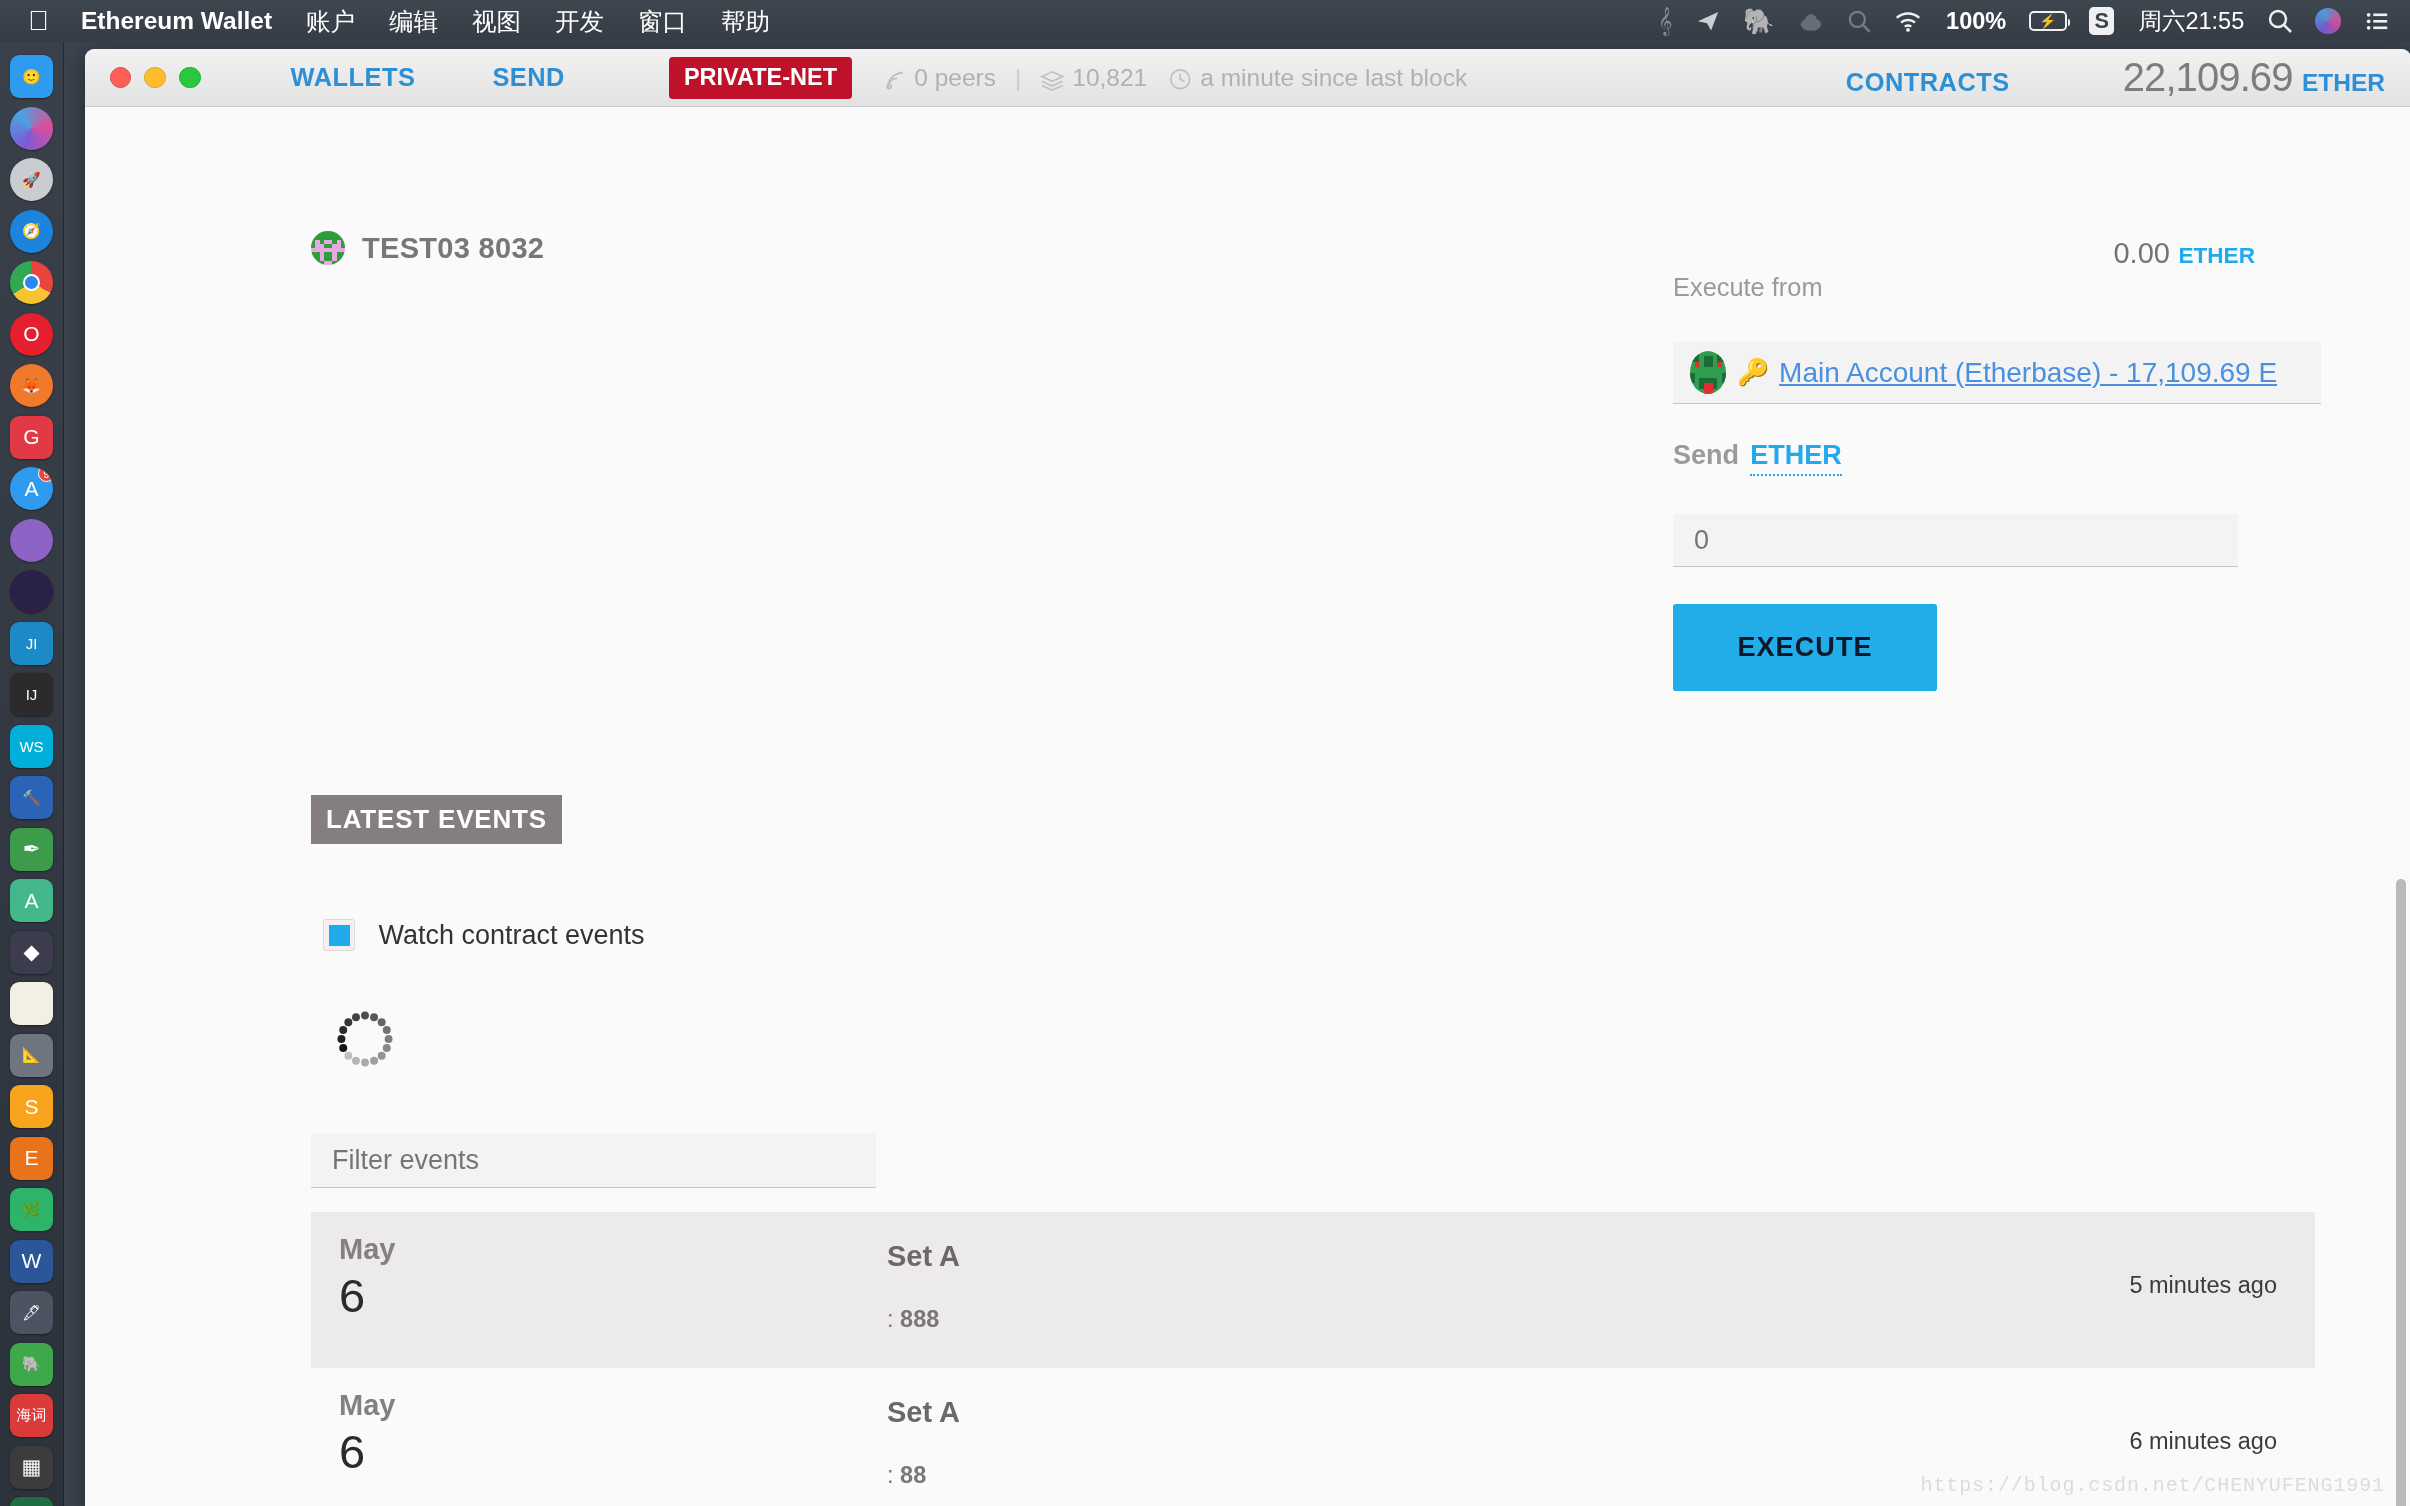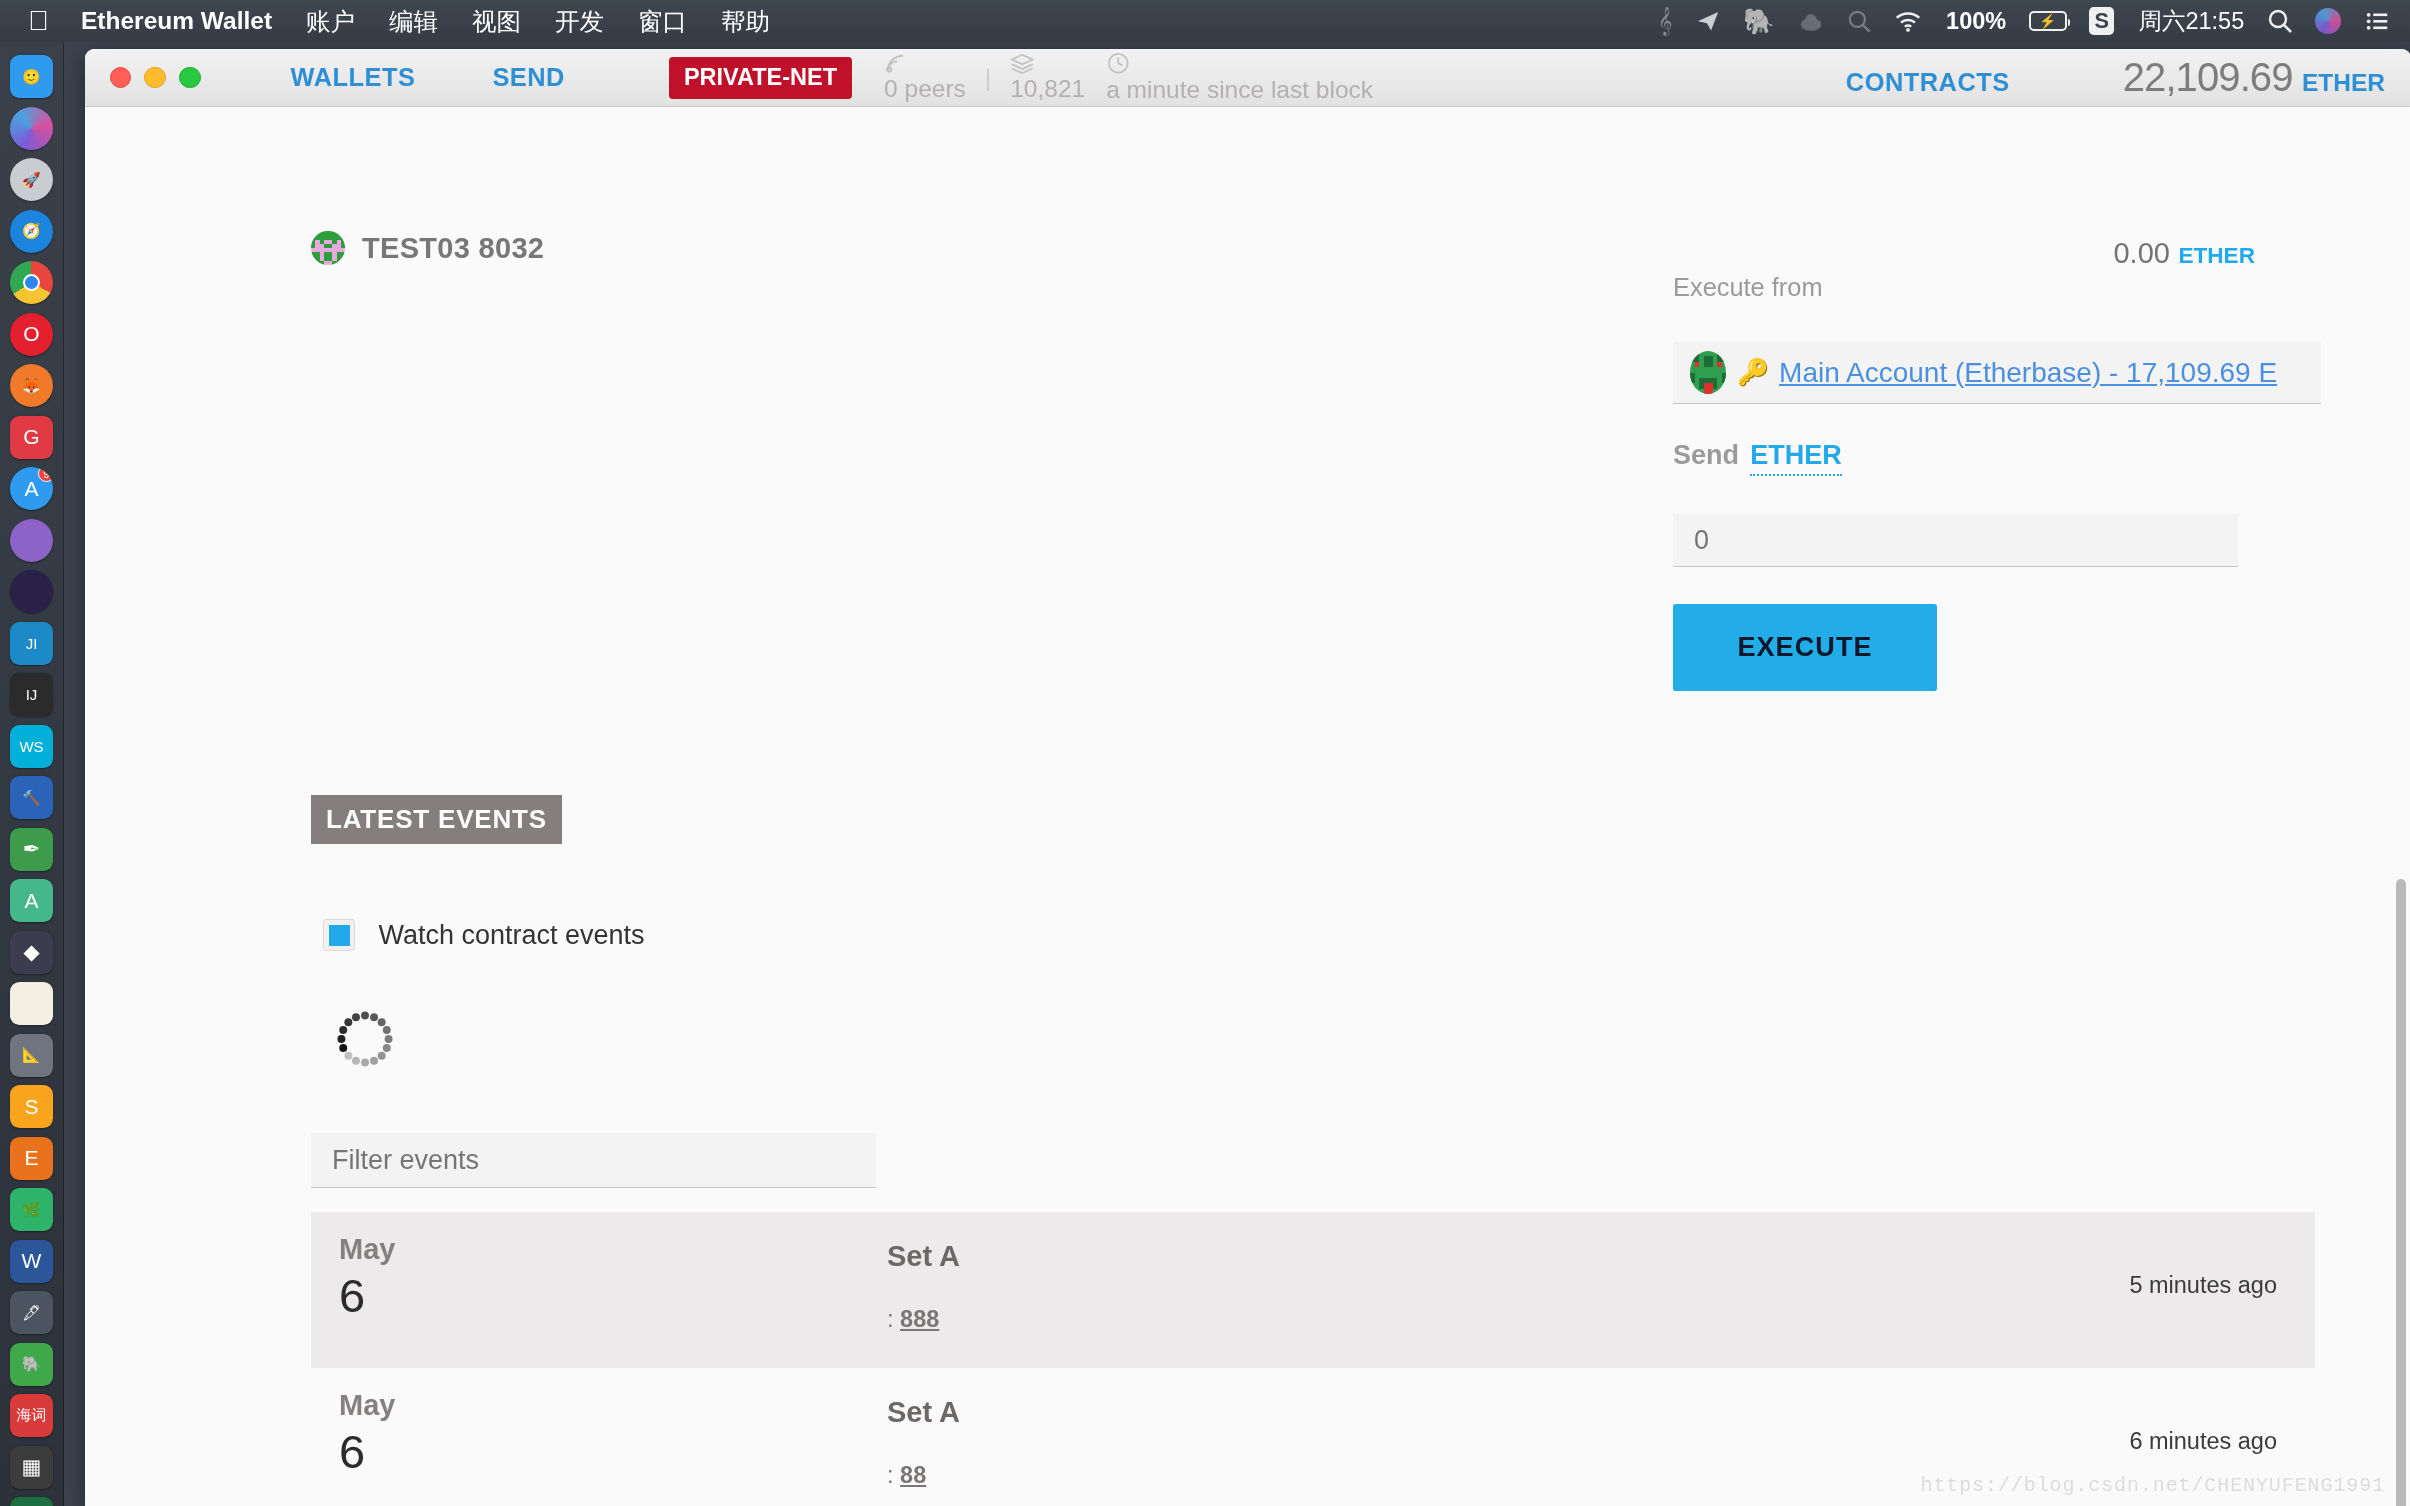--- a/index.html
+++ b/index.html
@@ -84,21 +84,21 @@
     margin-left:77px; white-space:nowrap;
   }
   .net-badge{
     margin-left:104px; background:#c0112b; color:#fff; font-size:23.5px;
     font-weight:bold; padding:7.5px 15px; border-radius:3.8px; white-space:nowrap;
   }
   .status{
     margin-left:32px; display:flex; align-items:center; color:#b4b0b0;
     font-size:24.5px; white-space:nowrap;
   }
-  .status .seg{display:flex;align-items:flex-start;flex-direction:column;}
+  .status .seg{display:flex;align-items:flex-end;}
   .status .divider{margin:0 19px;color:#cfcbcb;}
   .status .gap{width:21px;}
   .status svg{margin-right:7.5px;}
   .right-side{position:absolute;right:26px;display:flex;align-items:baseline;}
   .contracts-link{color:#2f8fd4;font-size:25.4px;font-weight:bold;letter-spacing:0.5px;margin-right:113px;}
   .bal-num{color:#7d7d7d;font-size:40px;font-weight:300;letter-spacing:-0.9px;}
   .bal-unit{color:#2f8fd4;font-size:24.5px;font-weight:bold;margin-left:9.4px;}
 
   
   #content{position:absolute;top:58px;left:0;width:2326px;height:1399px;background:#fafafa;overflow:hidden;}
@@ -166,21 +166,21 @@
   }
 
   .events{position:absolute;left:226px;top:1105px;width:2004px;}
   .ev-row{height:156px;position:relative;}
   .ev-row.alt{background:#eceaea;}
   .ev-date{position:absolute;left:28px;top:22.6px;width:141px;}
   .ev-mon{color:#858080;font-size:29px;font-weight:bold;line-height:1;}
   .ev-day{color:#2b2b2b;font-size:47px;font-weight:300;line-height:1.35;}
   .ev-name{position:absolute;left:576px;top:28px;color:#6d6868;font-size:29px;font-weight:bold;}
   .ev-args{position:absolute;left:576px;top:94px;color:#7b7676;font-size:23.5px;}
-  .ev-args b{font-weight:bold;text-decoration:underline;}
+  .ev-args b{font-weight:bold;}
   .ev-time{position:absolute;right:38px;top:60px;color:#3b3b3b;font-size:23.5px;font-weight:300;}
 
   .watermark{
     position:absolute;right:26px;bottom:9.4px;color:#dcdcdc;
     font-family:"Liberation Mono",monospace;font-size:20px;letter-spacing:0.9px;
   }
   .scrollbar{
     position:absolute;right:4.7px;top:772px;width:10.4px;height:669px;
     background:#b9b9b9;border-radius:5.6px;
   }

